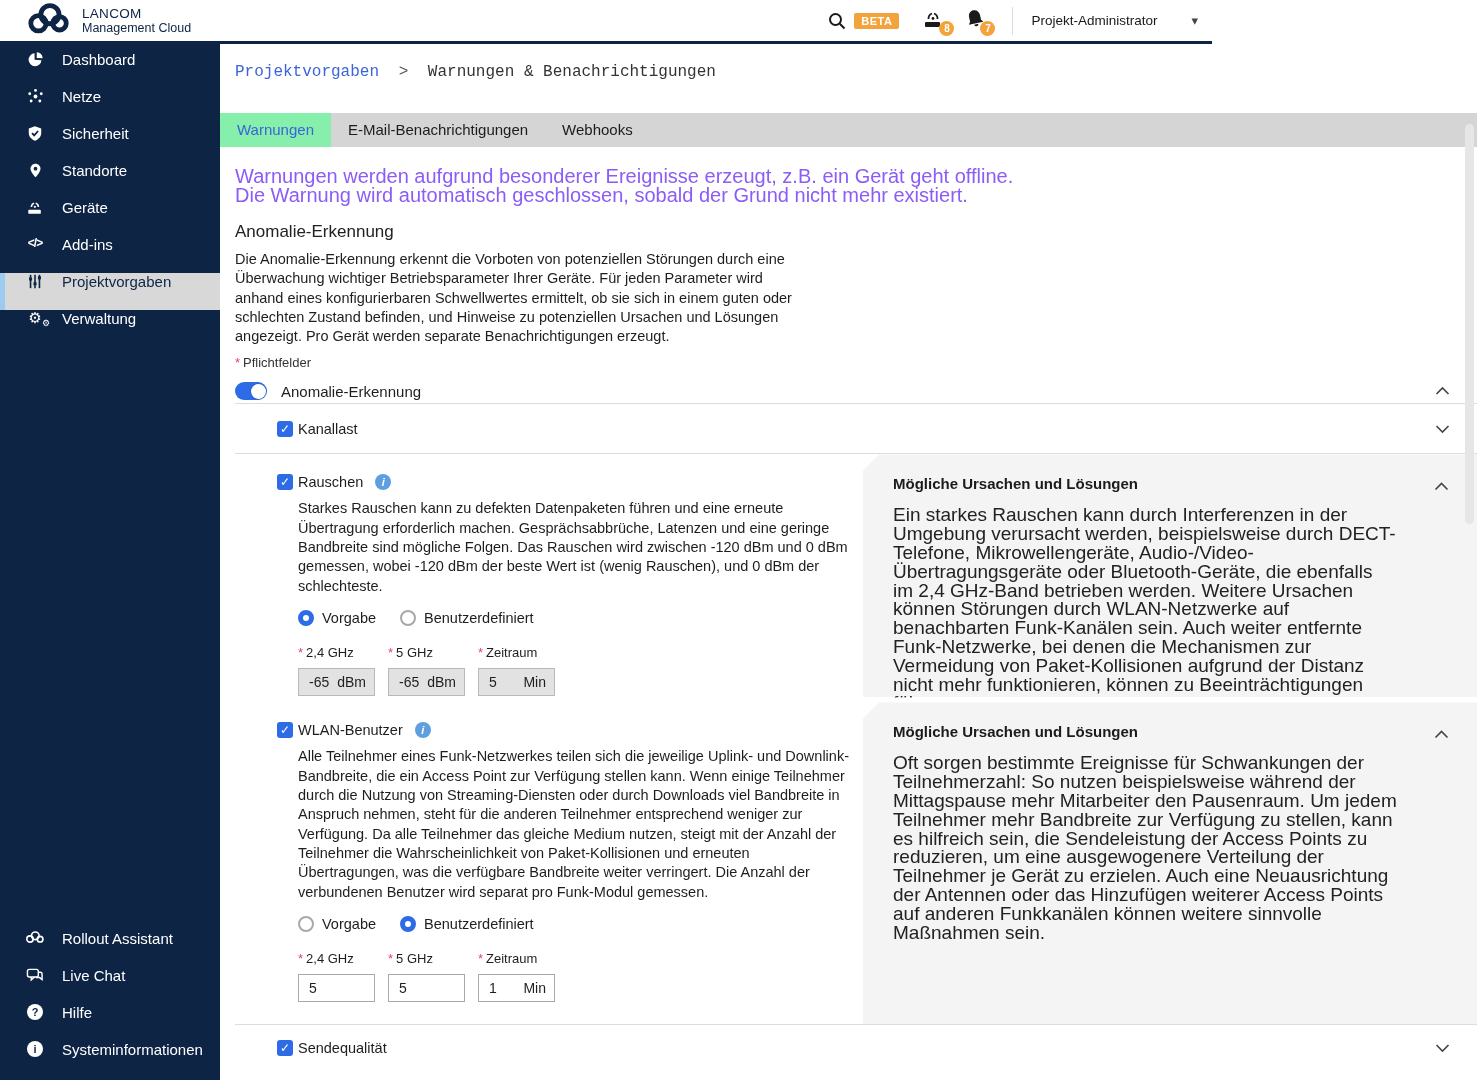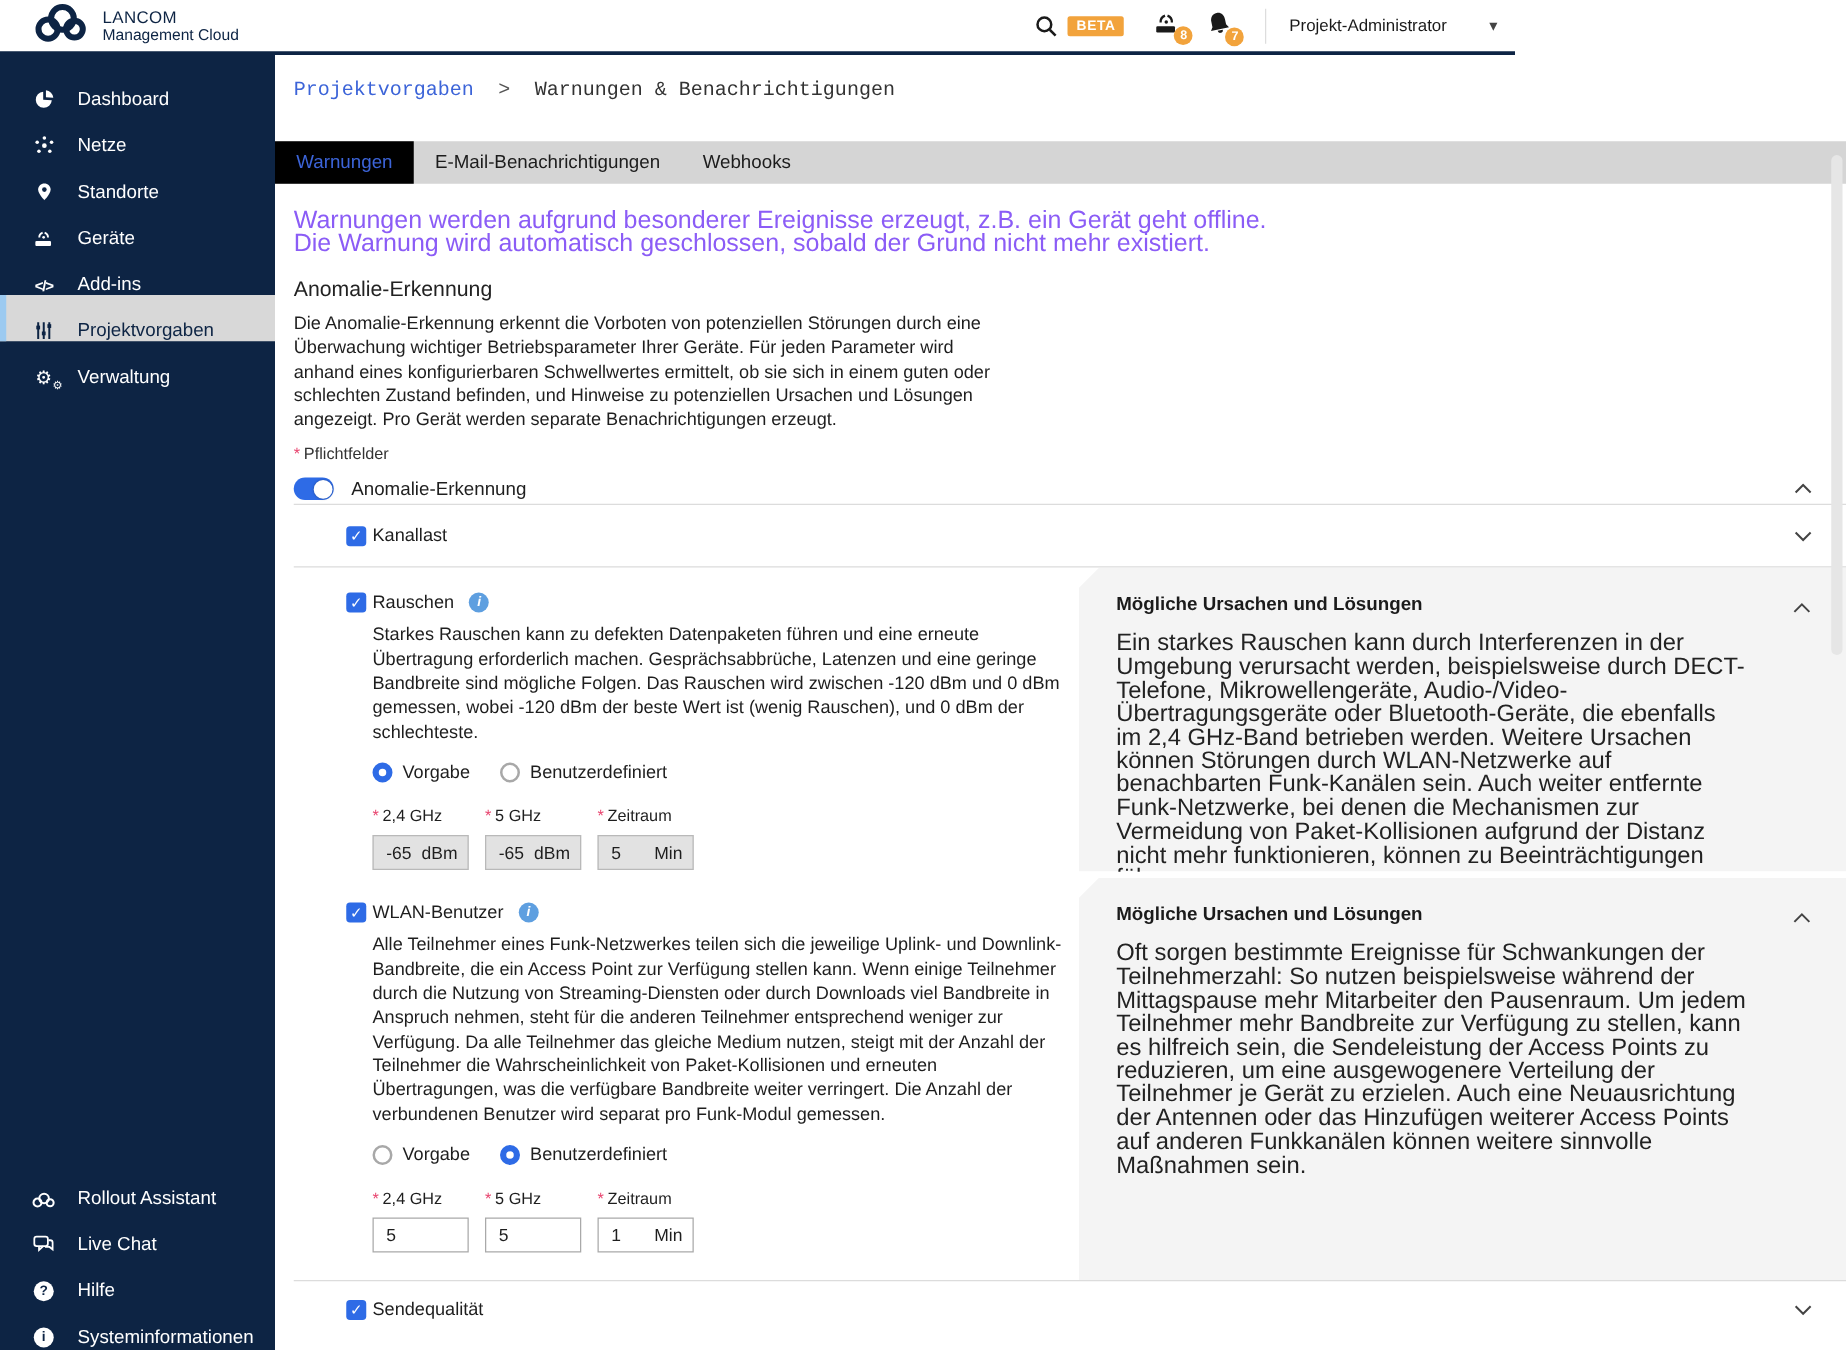--- a/index.html
+++ b/index.html
@@ -23,41 +23,41 @@
     font-style:normal; display:flex; align-items:center; justify-content:center; }
   .hdivider { width:1px; height:28px; background:#ddd; margin:0 18px 0 16px; }
   .username { font-size:13.5px; color:#1a1a1a; }
   .caret { color:#444; font-size:13px; margin-left:34px; cursor:pointer; }
   .bell-rot { transform:rotate(-12deg); }
 
   
   .sidebar { position:absolute; top:44px; left:0; width:220px; bottom:0;
     background:#0d2444; color:#fff; z-index:20; }
   .nav { list-style:none; padding-top:7px; }
-  .nav li { height:37px; display:flex; align-items:flex-end; padding-left:25px;
+  .nav li { height:37px; display:flex; align-items:flex-start; padding-left:25px;
     font-size:15px; cursor:pointer; color:#fff; }
   .nav li .nicon { width:20px; display:flex; justify-content:center; align-items:center; }
   .nav li .nlabel { margin-left:17px; }
   .nav li.active { background:#d8d8d8; color:#0d2444; border-left:5px solid #9ccaf0; padding-left:20px; }
   .nav-bottom { position:absolute; bottom:0; left:0; right:0; padding-bottom:2px; }
   .txt-icon { font-size:12px; font-weight:bold; letter-spacing:-1px; }
   .circ-icon { width:16px; height:16px; border-radius:50%; background:#fff; color:#0d2444;
     font-size:11px; font-weight:bold; display:flex; align-items:center; justify-content:center; }
   .gear-wrap { font-size:15px; line-height:1; position:relative; }
   .gear-wrap small { position:absolute; font-size:9px; right:-5px; bottom:-3px; }
 
   
   .main { position:absolute; top:44px; left:220px; right:0; bottom:0; background:#fff; }
   .breadcrumb { padding:19px 0 32px 15px; font-size:16px;font-family:Liberation Mono, monospace; }
   .breadcrumb a { color:#3c64d8; text-decoration:none; cursor:pointer; }
   .breadcrumb .sep { color:#555; margin:0 10px; }
   .breadcrumb .current { color:#333; }
   .tabbar { height:34px; background:#d5d5d5; display:flex; }
   .tab { padding:0 17px; line-height:34px; font-size:15px; color:#1c1c1c; cursor:pointer; }
-  .tab.active { background:#000000; color:#3c64d8; }
+  .tab.active { background:#86efac; color:#3c64d8; }
 
   .content { position:relative; padding:20px 0 0 15px; }
   .intro-line { font-size:20px; line-height:19px; color:#8b5cf6; }
   h2.sec-title { font-size:17px; font-weight:400; color:#222; margin:17px 0 8px; }
   .anomaly-desc { width:565px; font-size:14.5px; line-height:19.3px; color:#1e1e1e; }
   .required-note { margin-top:9px; font-size:13px; color:#333; }
   .ast { color:#e8436e; margin-right:3px; }
   .toggle-row { margin-top:9px; height:24px; display:flex; align-items:center; position:relative; }
   .toggle { width:32px; height:18px; border-radius:9px; background:#2e6be6; position:relative; cursor:pointer; }
   .toggle .knob { position:absolute; right:1.5px; top:1.5px; width:15px; height:15px;
@@ -178,20 +178,29 @@
             <circle cx="15.1" cy="6.1" r="1.5"></circle>
           <circle cx="13.6" cy="13.8" r="1.5"></circle>
             <circle cx="4.4" cy="13.8" r="1.5"></circle>
             <circle cx="2.9" cy="6.1" r="1.5"></circle>
         </svg>
       </span>
       <span class="nlabel">Netze</span>
     </li>
     <li>
       <span class="nicon">
+        <svg width="16" height="17" viewBox="0 0 18 18">
+          <path d="M9 0.8 L16 3.3 V8.5 C16 12.6 13 15.6 9 17.2 C5 15.6 2 12.6 2 8.5 V3.3 Z" fill="currentColor"></path>
+          <path d="M5.6 8.6 L8.1 11.1 L12.5 6.2" stroke="#0d2444" stroke-width="2" fill="none"></path>
+        </svg>
+      </span>
+      <span class="nlabel">Sicherheit</span>
+    </li>
+    <li>
+      <span class="nicon">
         <svg width="15" height="17" viewBox="0 0 18 18">
           <path d="M9 1 C5.7 1 3 3.6 3 6.8 C3 11 9 17 9 17 C9 17 15 11 15 6.8 C15 3.6 12.3 1 9 1 Z" fill="currentColor"></path>
           <circle cx="9" cy="6.8" r="2.2" fill="#0d2444"></circle>
         </svg>
       </span>
       <span class="nlabel">Standorte</span>
     </li>
     <li>
       <span class="nicon">
         <svg width="18" height="17" viewBox="0 0 20 19">

